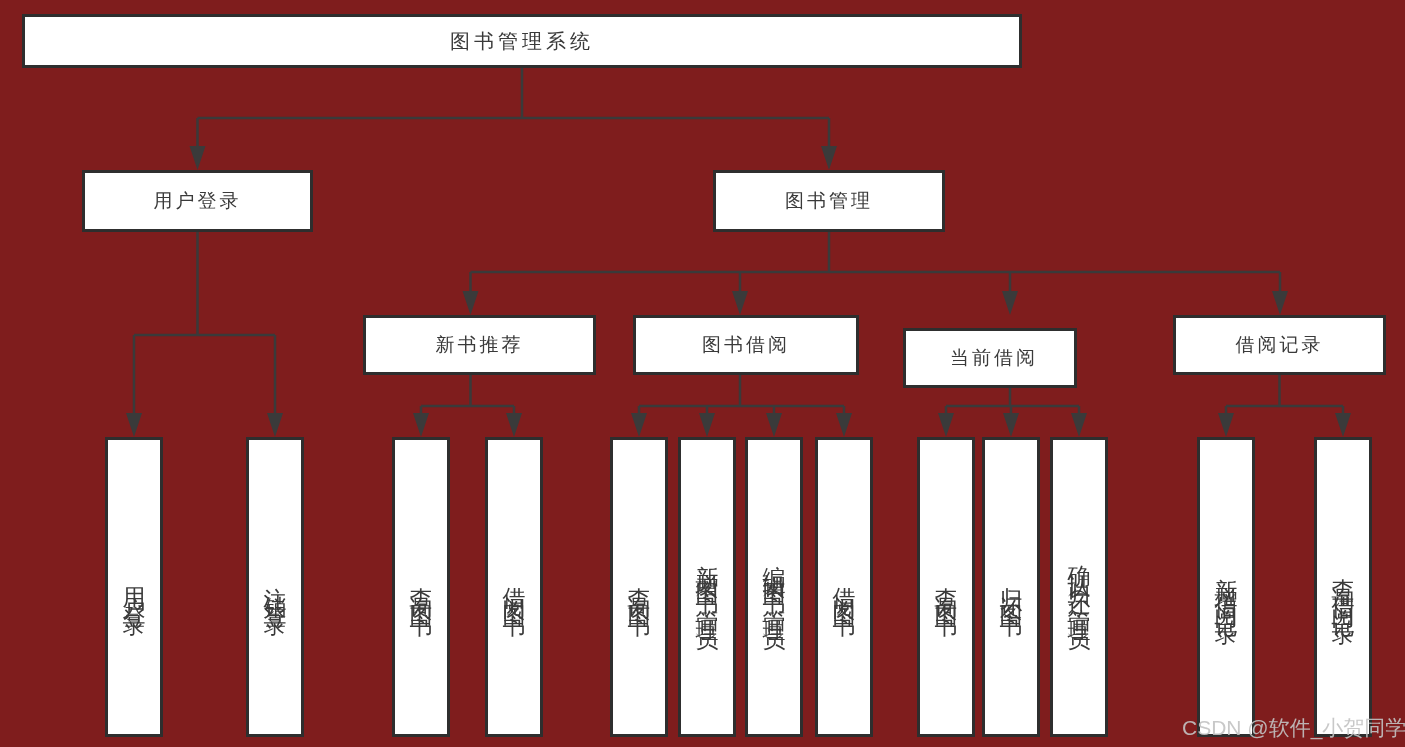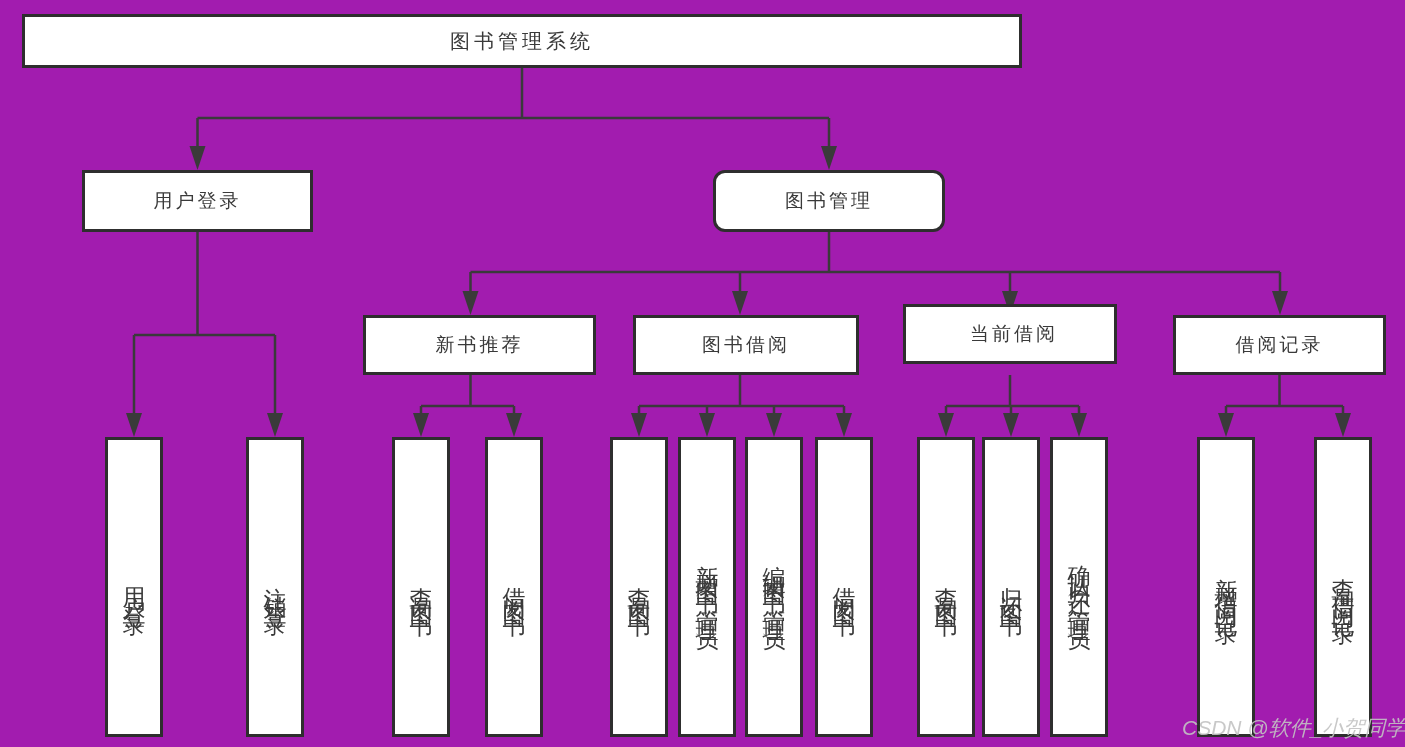--- a/index.html
+++ b/index.html
@@ -5,21 +5,21 @@
   html, body {
     margin: 0;
     padding: 0;
     background: #ffffff;
     font-family: "Liberation Sans", "DejaVu Sans", sans-serif;
   }
   .canvas {
     position: relative;
     width: 1405px;
     height: 747px;
-    background: #a21caf;
+    background: #7f1d1d;
     overflow: hidden;
   }
   svg.connectors {
     position: absolute;
     inset: 0;
     z-index: 1;
   }
   .hbox {
     position: absolute;
     box-sizing: border-box;
@@ -62,21 +62,20 @@
   }
   .watermark {
     position: absolute;
     left: 1182px;
     top: 714px;
     font-size: 21px;
     color: #c3c3c3;
     opacity: 0.9;
     z-index: 4;
     white-space: nowrap;
-    font-style: italic;
   }
 </style>
 </head>
 <body>
 
 <div class="canvas">
 
   <svg class="connectors" width="1405" height="747" viewBox="0 0 1405 747">
     <g stroke="#3a3a3a" stroke-width="2.5" fill="none">
 
@@ -116,25 +115,25 @@
       <polygon points="1003,413 1019,413 1011,437"></polygon>
       <polygon points="1071,413 1087,413 1079,437"></polygon>
       <polygon points="1218,413 1234,413 1226,437"></polygon>
       <polygon points="1335,413 1351,413 1343,437"></polygon>
     </g>
   </svg>
 
   <div class="hbox root" style="left:22px; top:14px; width:1000px; height:54px;">图书管理系统</div>
 
   <div class="hbox" style="left:82px; top:170px; width:231px; height:62px;">用户登录</div>
-  <div class="hbox" style="left:713px; top:170px; width:232px; height:62px;border-radius:12px;">图书管理</div>
+  <div class="hbox" style="left:713px; top:170px; width:232px; height:62px;">图书管理</div>
 
   <div class="hbox" style="left:363px; top:315px; width:233px; height:60px;">新书推荐</div>
   <div class="hbox" style="left:633px; top:315px; width:226px; height:60px;">图书借阅</div>
-  <div class="hbox" style="left:903px; top:304px; width:214px; height:60px;padding-left:8px;">当前借阅</div>
+  <div class="hbox" style="left:903px; top:328px; width:174px; height:60px;padding-left:8px;">当前借阅</div>
   <div class="hbox" style="left:1173px; top:315px; width:213px; height:60px;">借阅记录</div>
 
   <div class="vbox" style="left:105px;">
     <span>用户登录</span>
   </div>
   <div class="vbox" style="left:246px;">
     <span>注销登录</span>
   </div>
 
   <div class="vbox" style="left:392px;">

